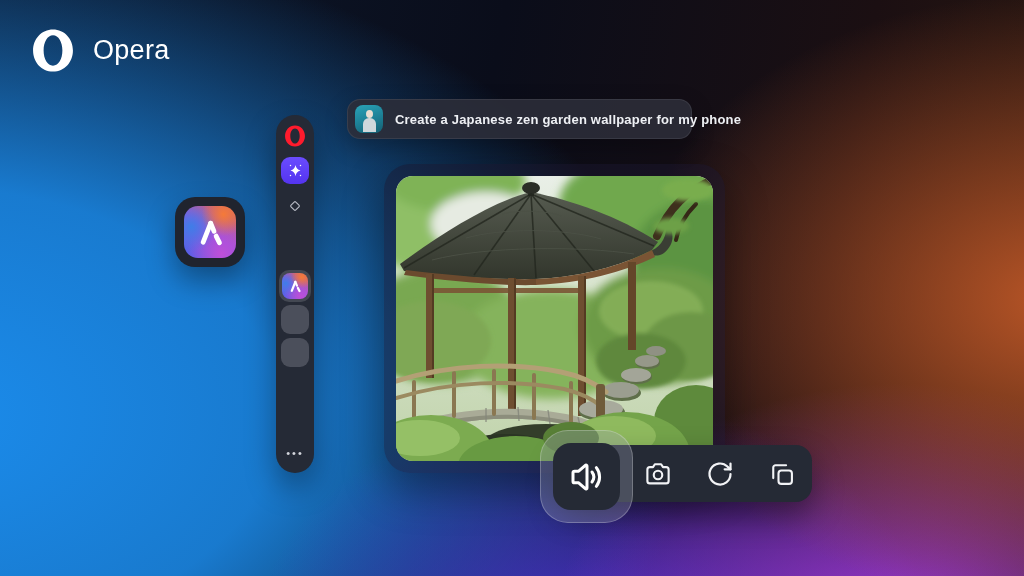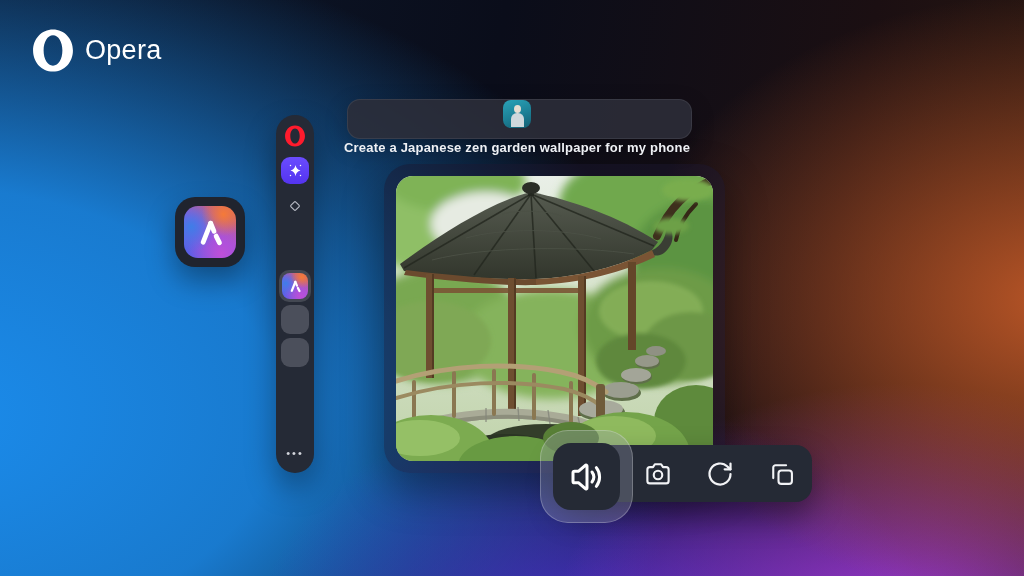--- a/index.html
+++ b/index.html
@@ -11,30 +11,30 @@
     background-color:#0a0d1a;
     background-image:
       radial-gradient(75% 95% at 103% 52%, rgba(196,90,40,.92) 0%, rgba(196,90,40,0) 56%),
       radial-gradient(55% 70% at 88% 110%, rgba(168,60,235,.95) 0%, rgba(168,60,235,0) 62%),
       radial-gradient(60% 80% at 58% 114%, rgba(82,52,230,.92) 0%, rgba(82,52,230,0) 56%),
       radial-gradient(118% 132% at -8% 72%, #1b8cec 0%, rgba(27,140,236,.85) 30%, rgba(27,140,236,0) 64%),
       linear-gradient(100deg, #0c1a30 0%, #0a0d1a 45%, #1b0f12 78%, #2a1710 100%);
   }
 
   
-  .brand { position:absolute; left:30px; top:27px; display:flex; align-items:center; gap:9px; }
+  .brand { position:absolute; left:30px; top:27px; display:flex; align-items:center; gap:17px; }
   .brand svg { display:block; }
   .brand-text { color:#fff; font-size:27px; font-weight:500; letter-spacing:.3px; }
 
   
   .prompt-bubble {
     position:absolute; left:347px; top:99px; width:345px; height:40px;
     background:rgba(44,46,57,.88); border:1px solid rgba(255,255,255,.08);
     border-radius:13px; display:flex; align-items:center; gap:12px; padding:0 12px 0 7px;
-    box-shadow:0 8px 22px rgba(0,0,0,.25); z-index:4;flex-direction:column;
+    box-shadow:0 8px 22px rgba(0,0,0,.25); z-index:4;
   }
   .avatar { width:28px; height:28px; border-radius:8px; flex:0 0 auto; overflow:hidden;
     background:linear-gradient(160deg,#2aa3b8 0%,#1c7f95 55%,#145f73 100%); position:relative; }
   .avatar .head { position:absolute; left:11px; top:5px; width:7px; height:8px; border-radius:50%; background:#e8ded2; }
   .avatar .body { position:absolute; left:8px; top:13px; width:13px; height:14px; border-radius:6px 6px 0 0; background:#cfd8dc; }
   .prompt-text { color:#eef0f4; font-size:13px; font-weight:600; letter-spacing:.2px; white-space:nowrap; }
 
   
   .sidebar {
     position:absolute; left:276px; top:115px; width:38px; height:358px;

